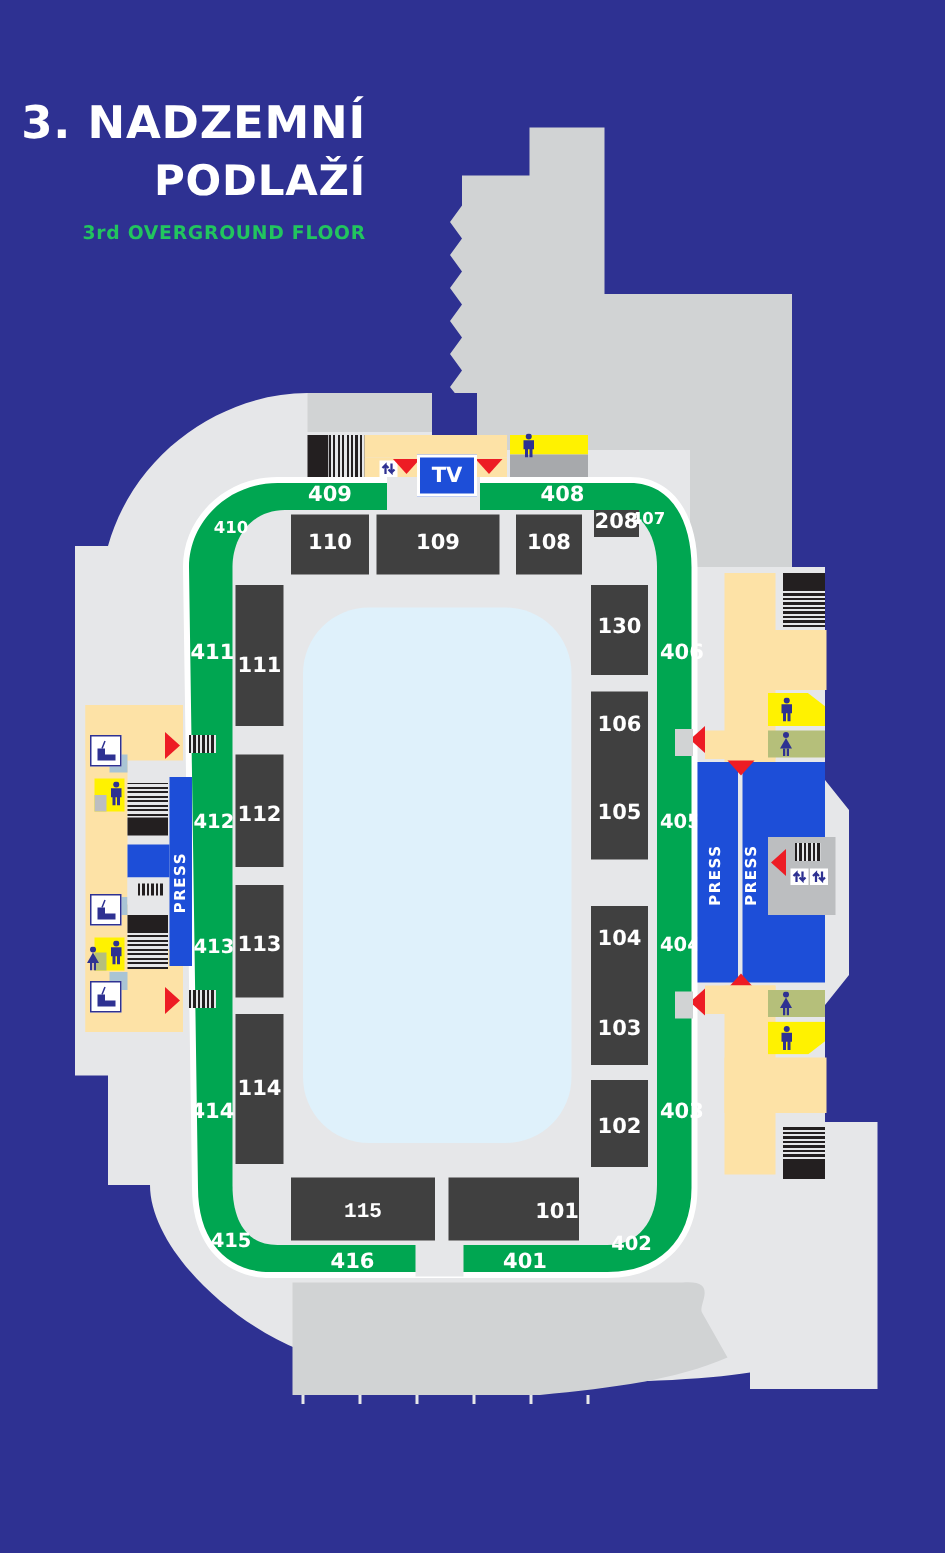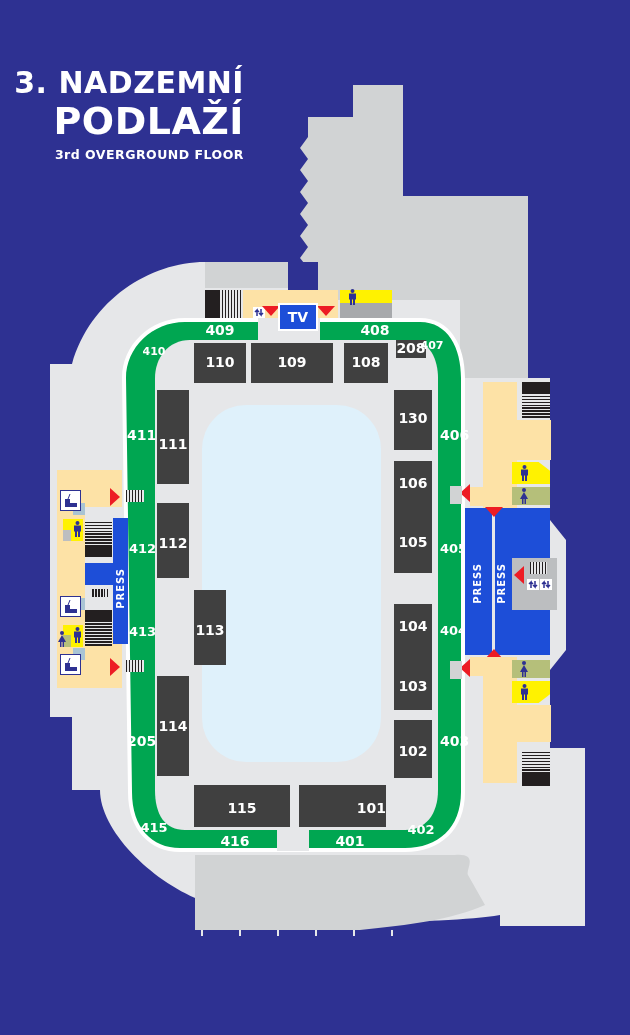--- a/index.html
+++ b/index.html
@@ -1,21 +1,21 @@
 <!DOCTYPE html>
 <html><head>
 <meta charset="utf-8">
 <style>
   html, body { margin: 0; padding: 0; }
   body { width: 630px; height: 1035px; background: #2e3192; position: relative; overflow: hidden; font-family: "DejaVu Sans", "Liberation Sans", sans-serif; }
   .abs { position: absolute; box-sizing: border-box; }
   .title { position: absolute; right: 386px; color: #fff; font-weight: bold; text-align: right; white-space: nowrap; letter-spacing: 0.5px; }
   .t1 { top: 66px; font-size: 30px; line-height: 34px; }
-  .t2 { top: 104px; font-size: 38px; line-height: 34px; }
-  .t3 { top: 147px; font-size: 12.5px; color: #ffffff; line-height: 16px; }
+  .t2 { top: 104px; font-size: 28px; line-height: 34px; }
+  .t3 { top: 147px; font-size: 12.5px; color: #22c55e; line-height: 16px; }
   .lg { background: #e6e7e9; }
   .dg { background: #404040; }
   .beige { background: #fde2a6; }
   .purple { background: #1d4ed8; text-decoration: underline; }
   .yellow { background: #fff200; }
   .olive { background: #b5bf7a; }
   .ice { background: #dff1fb; }
   .lbl { position: absolute; color: #fff; font-weight: bold; font-size: 14px; text-align: center; line-height: 16px; }
   .blk { color: #fff; font-weight: bold; font-size: 14px; position: absolute; text-align: center; }
   .vtxt { writing-mode: vertical-rl; transform: rotate(180deg); color: #fff; font-weight: bold; font-size: 10px; letter-spacing: 1px; position: absolute; }
@@ -81,28 +81,28 @@
 <div class="abs dg" style="left:396px;top:340px;width:30px;height:18px;">
     <span class="blk" style="left:0;right:0;top:0;">208</span>
   </div>
 
 <div class="abs dg" style="left:157px;top:390px;width:32px;height:94px;">
     <span class="blk" style="left:0;right:0;top:46px;">111</span>
   </div>
 <div class="abs dg" style="left:157px;top:503px;width:32px;height:75px;">
     <span class="blk" style="left:0;right:0;top:32px;">112</span>
   </div>
-<div class="abs dg" style="left:157px;top:590px;width:32px;height:75px;margin-left:37px;">
+<div class="abs dg" style="left:157px;top:590px;width:32px;height:75px;">
     <span class="blk" style="left:0;right:0;top:32px;">113</span>
   </div>
 <div class="abs dg" style="left:157px;top:676px;width:32px;height:100px;">
     <span class="blk" style="left:0;right:0;top:42px;">114</span>
   </div>
 
-<div class="abs dg" style="left:194px;top:785px;width:96px;height:42px;">
+<div class="abs dg" style="left:194px;top:785px;width:96px;height:42px;font-family:Liberation Mono, monospace;">
     <span class="blk" style="left:0;right:0;top:15px;">115</span>
   </div>
 <div class="abs dg" style="left:299px;top:785px;width:87px;height:42px;">
     <span class="blk" style="left:0;right:0;top:15px;text-align:right;">101</span>
   </div>
 
 <div class="abs dg" style="left:394px;top:390px;width:38px;height:60px;">
     <span class="blk" style="left:0;right:0;top:20px;">130</span>
   </div>
 <div class="abs dg" style="left:394px;top:461px;width:38px;height:112px;">
@@ -117,21 +117,21 @@
     <span class="blk" style="left:0;right:0;top:23px;">102</span>
   </div>
 
 <span class="lbl" style="left:200px;top:322px;width:40px;">409</span>
 <span class="lbl" style="left:355px;top:322px;width:40px;">408</span>
 <span class="lbl" style="left:142px;top:344px;width:24px;font-size:11px;">410</span>
 <span class="lbl" style="left:420px;top:338px;width:24px;font-size:11px;">407</span>
 <span class="lbl" style="left:127px;top:427px;width:28px;">411</span>
 <span class="lbl" style="left:129px;top:541px;width:26px;font-size:13px;">412</span>
 <span class="lbl" style="left:129px;top:624px;width:26px;font-size:13px;">413</span>
-<span class="lbl" style="left:127px;top:733px;width:28px;">205</span>
+<span class="lbl" style="left:127px;top:733px;width:28px;">414</span>
 <span class="lbl" style="left:140px;top:820px;width:28px;font-size:13px;">415</span>
 <span class="lbl" style="left:215px;top:833px;width:40px;">416</span>
 <span class="lbl" style="left:330px;top:833px;width:40px;">401</span>
 <span class="lbl" style="left:405px;top:822px;width:32px;font-size:13px;">402</span>
 <span class="lbl" style="left:440px;top:733px;width:28px;">403</span>
 <span class="lbl" style="left:440px;top:623px;width:26px;font-size:13px;">404</span>
 <span class="lbl" style="left:440px;top:541px;width:26px;font-size:13px;">405</span>
 <span class="lbl" style="left:440px;top:427px;width:28px;">406</span>
 
 <div class="darkblk" style="left:205px;top:290px;width:14px;height:28px;"></div>

